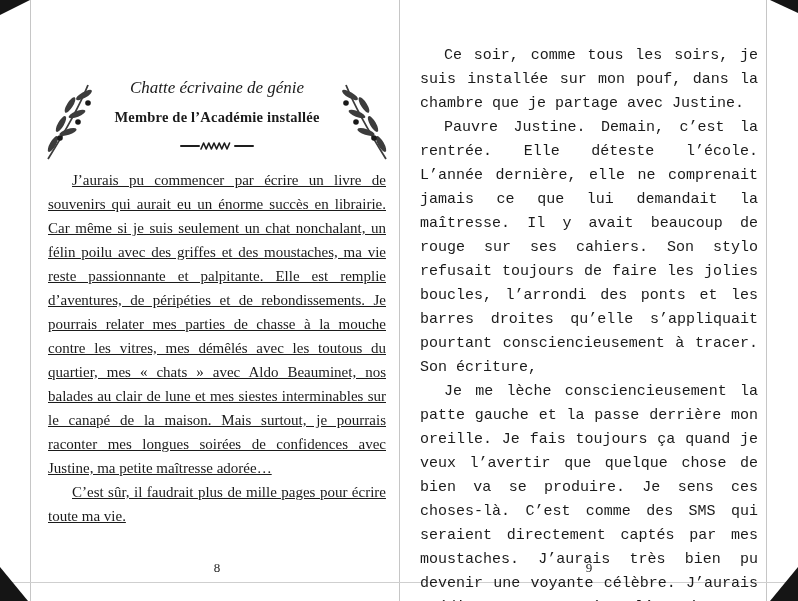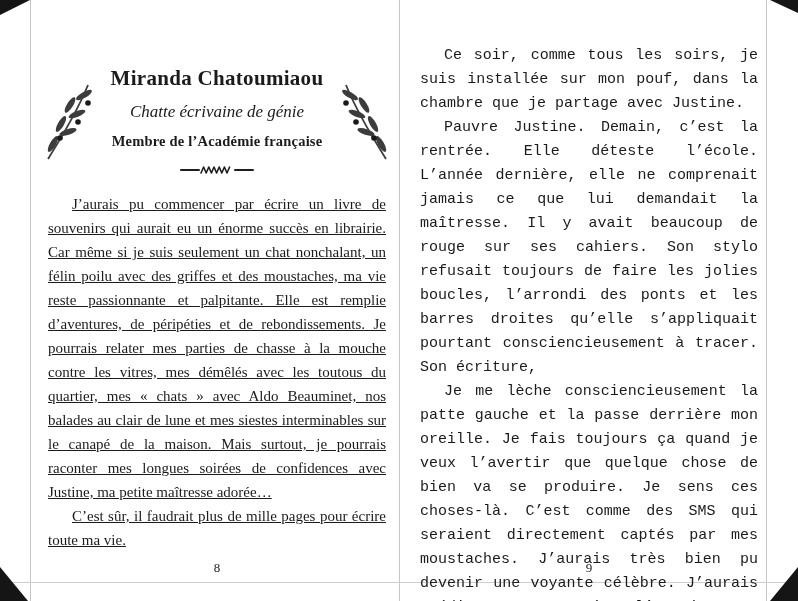--- a/index.html
+++ b/index.html
@@ -73,23 +73,22 @@
         <ellipse cx="28" cy="24" rx="9" ry="3" transform="rotate(-58 28 24)" fill="#3c3c3c"></ellipse>
         <ellipse cx="35" cy="33" rx="9" ry="3" transform="rotate(-22 35 33)" fill="#3c3c3c"></ellipse>
         <ellipse cx="19" cy="43" rx="9" ry="3" transform="rotate(-60 19 43)" fill="#3c3c3c"></ellipse>
         <ellipse cx="26" cy="51" rx="9" ry="3" transform="rotate(-18 26 51)" fill="#3c3c3c"></ellipse>
         <ellipse cx="11" cy="63" rx="9" ry="3" transform="rotate(-60 11 63)" fill="#3c3c3c"></ellipse>
         <circle cx="46" cy="22" r="2.8" fill="#191919"></circle>
         <circle cx="36" cy="41" r="2.8" fill="#191919"></circle>
         <circle cx="18" cy="57" r="2.8" fill="#191919"></circle>
       </svg>
 
-      <div class="title">Miranda Chatoumiaou</div>
       <div class="subtitle">Chatte écrivaine de génie</div>
-      <div class="credential">Membre de l’Académie française</div>
+      <div class="credential">Membre de l’Académie installée</div>
       <div class="ornament">
         <svg width="80" height="16" viewBox="0 0 80 16" xmlns="http://www.w3.org/2000/svg">
           <path d="M4 8h18m36 0h18" stroke="#1e1e1e" stroke-width="2" fill="none" stroke-linecap="round"></path>
           <path d="M24 11l2.6-6 2.6 6 2.6-6 2.6 6 2.6-6 2.6 6 2.6-6 2.6 6 2.6-6 2.6 6 2.6-6" stroke="#1e1e1e" stroke-width="1.6" fill="none" stroke-linejoin="round" stroke-linecap="round"></path>
         </svg>
       </div>
     </div>
 
     <div class="bodytext">
       <p>J’aurais pu commencer par écrire un livre de souvenirs qui aurait eu un énorme succès en librairie. Car même si je suis seulement un chat nonchalant, un félin poilu avec des griffes et des moustaches, ma vie reste passionnante et palpitante. Elle est remplie d’aventures, de péripéties et de rebondissements. Je pourrais relater mes parties de chasse à la mouche contre les vitres, mes démêlés avec les toutous du quartier, mes « chats » avec Aldo Beauminet, nos balades au clair de lune et mes siestes interminables sur le canapé de la maison. Mais surtout, je pourrais raconter mes longues soirées de confidences avec Justine, ma petite maîtresse adorée…</p>

